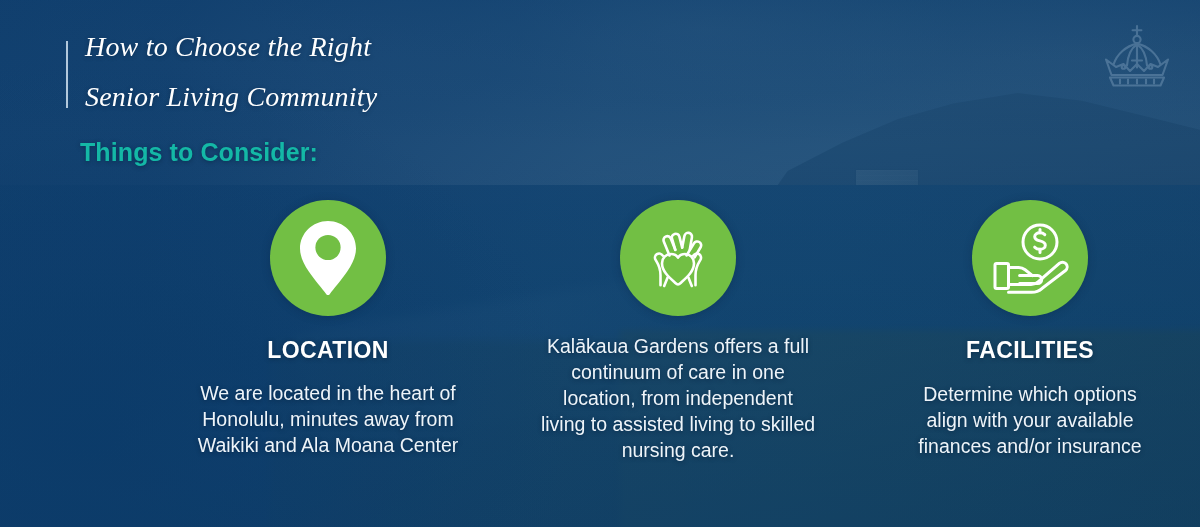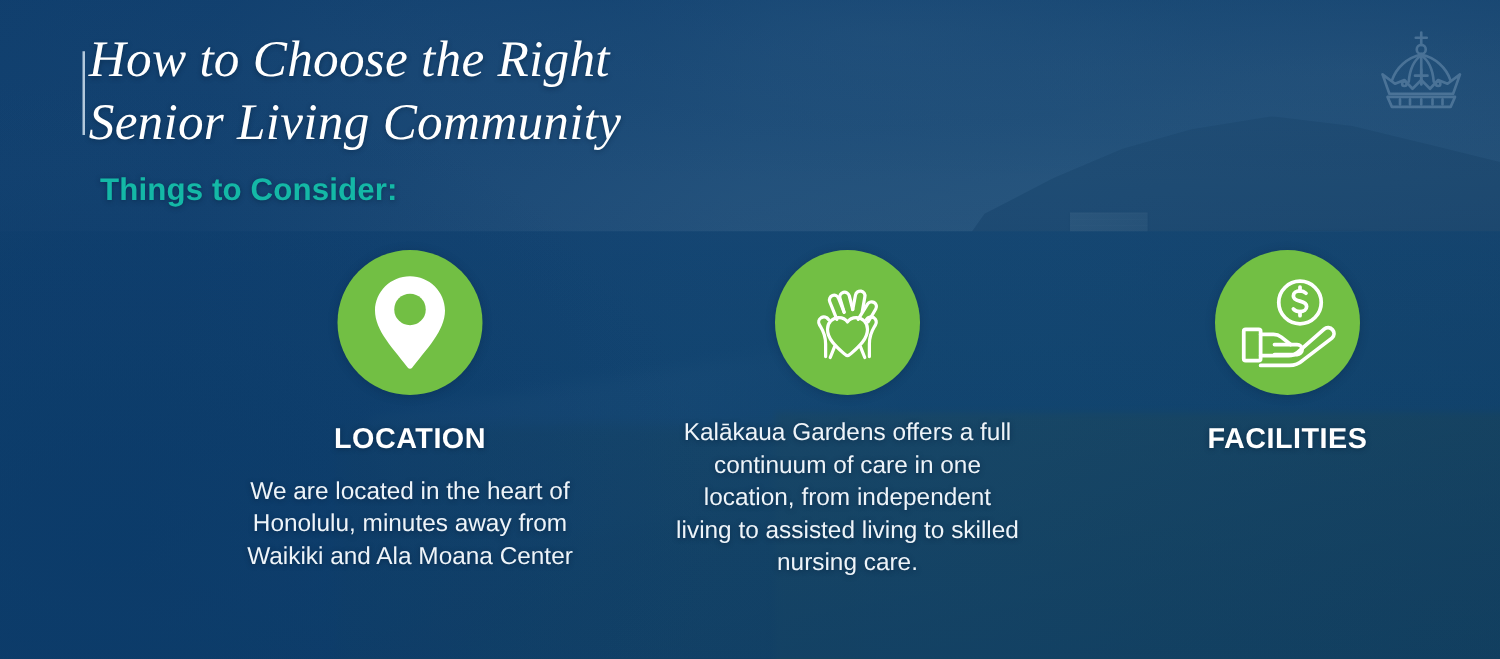--- a/index.html
+++ b/index.html
@@ -124,27 +124,27 @@
     position: absolute;
     left: 66px;
     top: 41px;
     width: 2px;
     height: 67px;
     background: #cfe0ef;
     opacity: .85;
   }
   .title {
     position: absolute;
-    left: 71px;
+    left: 85px;
     top: 22px;
     width: 700px;
     color: #ffffff;
     font-family: "Liberation Serif", serif;
     font-style: italic;
-    font-size: 41px;
+    font-size: 28px;
     line-height: 50px;
     letter-spacing: .2px;
     text-shadow: 0 1px 4px rgba(4,28,54,.45);
   }
   .title .l2 { display: block; }
 
   .subtitle {
     position: absolute;
     left: 80px;
     top: 138px;
@@ -316,20 +316,21 @@
 
             <rect x="7" y="42.5" width="13.5" height="25" rx="1.5"></rect>
 
             <path d="M20.5 46.5h10.3c2.3 0 4.5.8 6.3 2.2l7.4 5.9"></path>
             <path d="M20.5 63.5h22.6c2.6 0 5.1-.9 7-2.6l21.2-18.6c2-1.7 5-1.5 6.7.5 1.7 2 1.5 5-.5 6.7L54.2 67.3c-2.9 2.6-6.7 4-10.6 4H20.5"></path>
 
             <path d="M31.6 54.6h18.1c2.2 0 4 1.8 4 4s-1.8 4-4 4H31.6"></path>
           </svg>
         </div>
         <div class="cap">FACILITIES</div>
+        <div class="body w3">Determine which options align with your available finances and/or insurance</div>
       </div>
 
     </div>
 
     <div class="logo">
       <svg width="78" height="72" viewBox="0 0 78 72" aria-hidden="true" fill="none" stroke="#a9c6e0" stroke-width="2.1" stroke-linecap="round" stroke-linejoin="round">
 
         <path d="M39 4v10M34.6 8.2h8.8"></path>
         <circle cx="39" cy="17.5" r="3.6"></circle>
 

